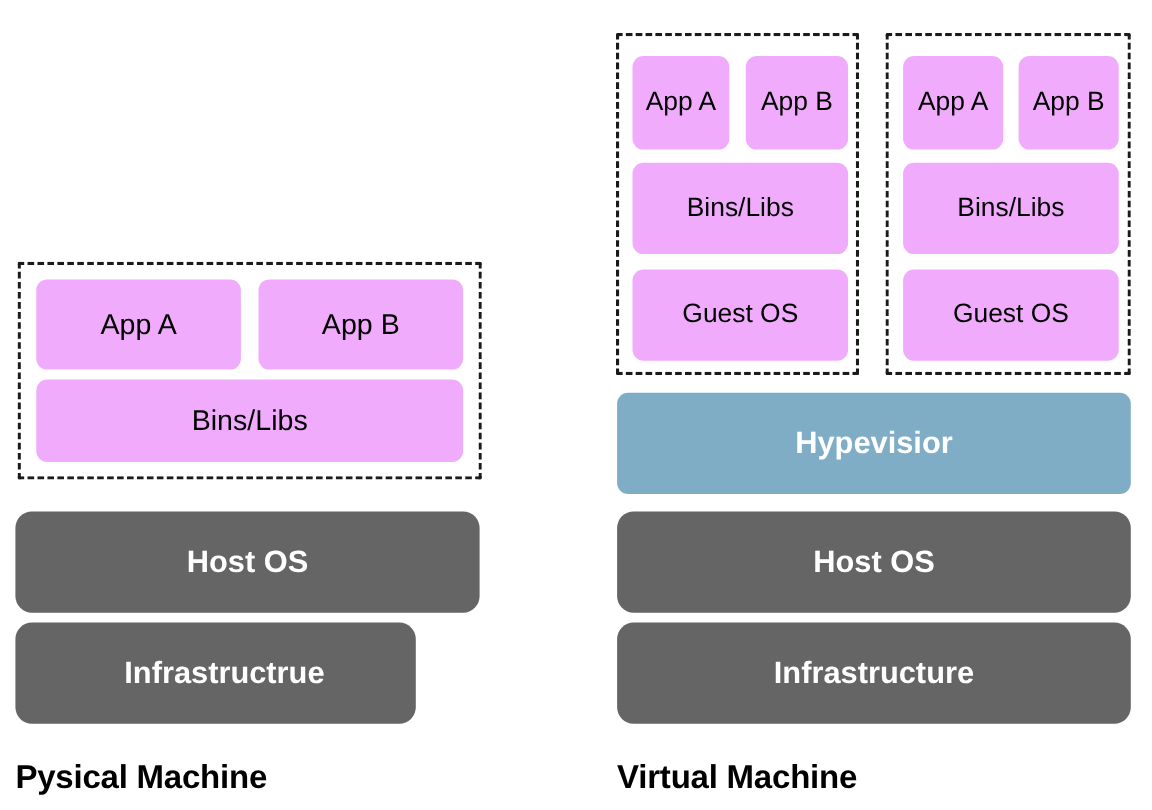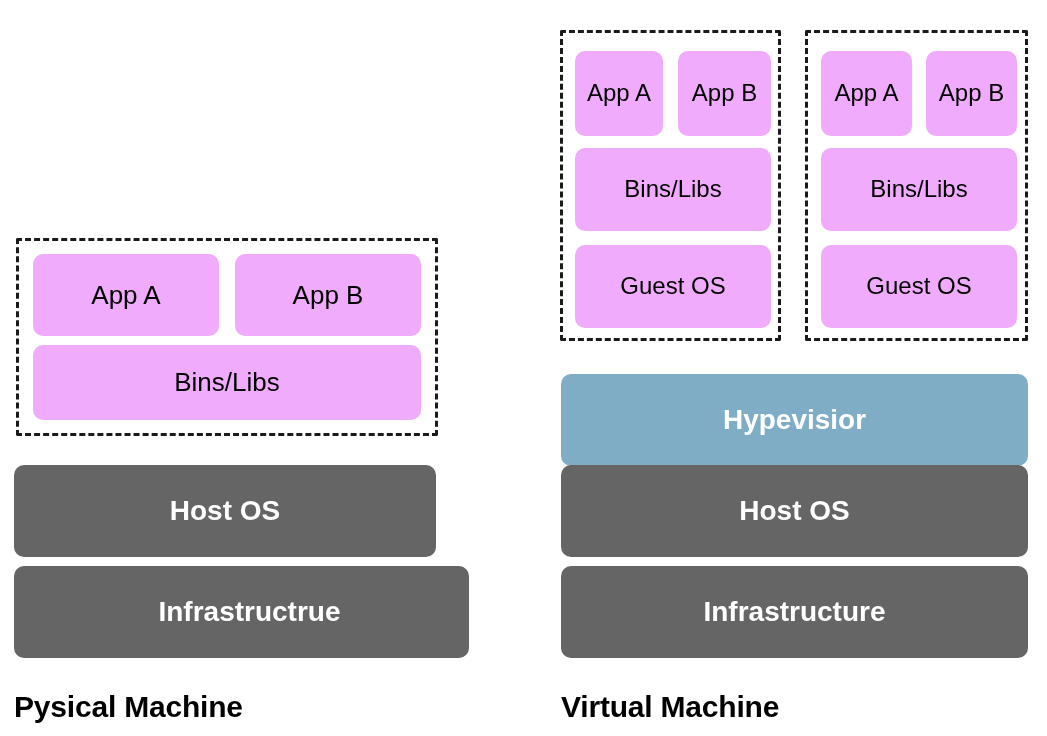--- a/index.html
+++ b/index.html
@@ -40,20 +40,21 @@
   }
   .box-yellow {
     background: #f0abfc;
     color: #000000;
     font-weight: 400;
   }
   .box-gray {
     background: #656565;
     color: #ffffff;
     font-weight: 700;
+    border-radius: 15px;
   }
   .box-blue {
     background: #7fadc6;
     color: #ffffff;
     font-weight: 700;
   }
 
   
   .t-28 { font-size: 28px; }
   .t-26 { font-size: 26px; }
@@ -85,21 +86,21 @@
   </div>
 
   <div class="abs box box-yellow t-26" style="left:33px; top:345px; width:388px; height:75px;">
     <span>Bins/Libs</span>
   </div>
 
   <div class="abs box box-gray t-28" style="left:14px; top:465px; width:422px; height:92px;">
     <span>Host OS</span>
   </div>
 
-  <div class="abs box box-gray t-28" style="left:14px; top:566px; width:455px; height:92px;padding-left:16px;">
+  <div class="abs box box-gray t-28" style="left:14px; top:566px; width:364px; height:92px;padding-left:16px;">
     <span>Infrastructrue</span>
   </div>
 
   <div class="caption" style="left:14px; top:690px; width:422px;">Pysical Machine</div>
 
   <div class="abs dashed-box" style="left:560px; top:30px; width:221px; height:311px;"></div>
 
   <div class="abs box box-yellow t-24" style="left:575px; top:51px; width:88px; height:85px;">
     <span>App A</span>
   </div>
@@ -127,21 +128,21 @@
   </div>
 
   <div class="abs box box-yellow t-24" style="left:821px; top:148px; width:196px; height:83px;">
     <span>Bins/Libs</span>
   </div>
 
   <div class="abs box box-yellow t-24" style="left:821px; top:245px; width:196px; height:83px;">
     <span>Guest OS</span>
   </div>
 
-  <div class="abs box box-blue t-28" style="left:561px; top:374px; width:467px; height:92px;justify-content:center;">
+  <div class="abs box box-blue t-28" style="left:561px; top:357px; width:467px; height:92px;justify-content:center;">
     <span>Hypevisior</span>
   </div>
 
   <div class="abs box box-gray t-28" style="left:561px; top:465px; width:467px; height:92px;">
     <span>Host OS</span>
   </div>
 
   <div class="abs box box-gray t-28" style="left:561px; top:566px; width:467px; height:92px;text-align:right;">
     <span>Infrastructure</span>
   </div>

